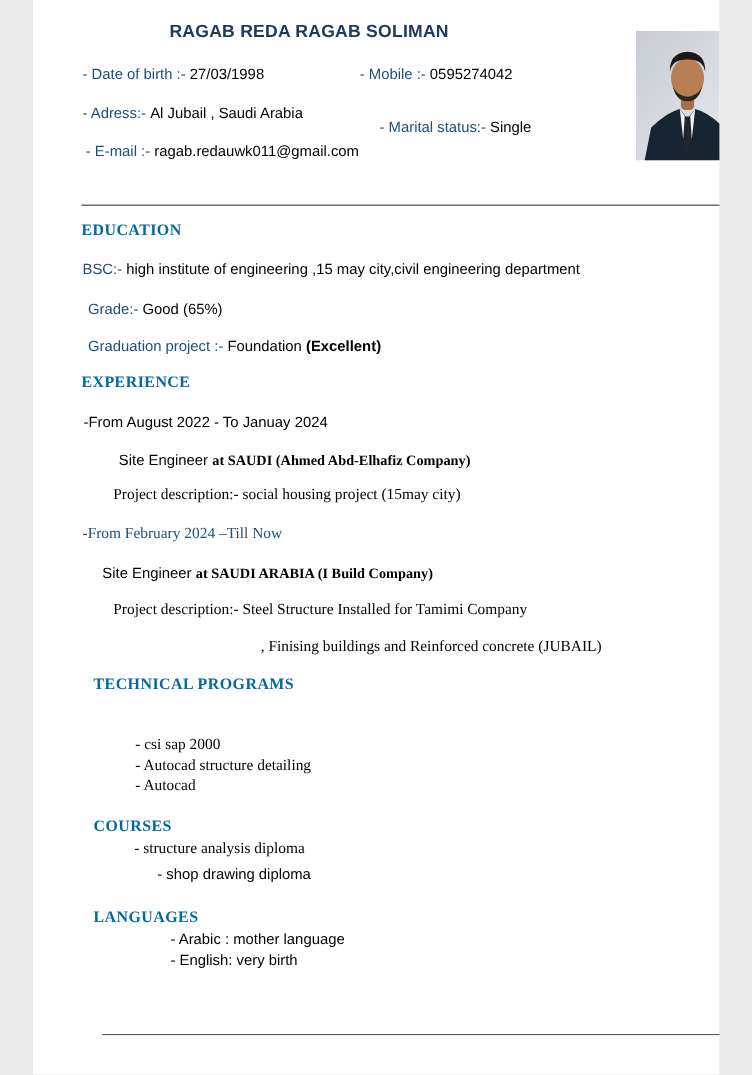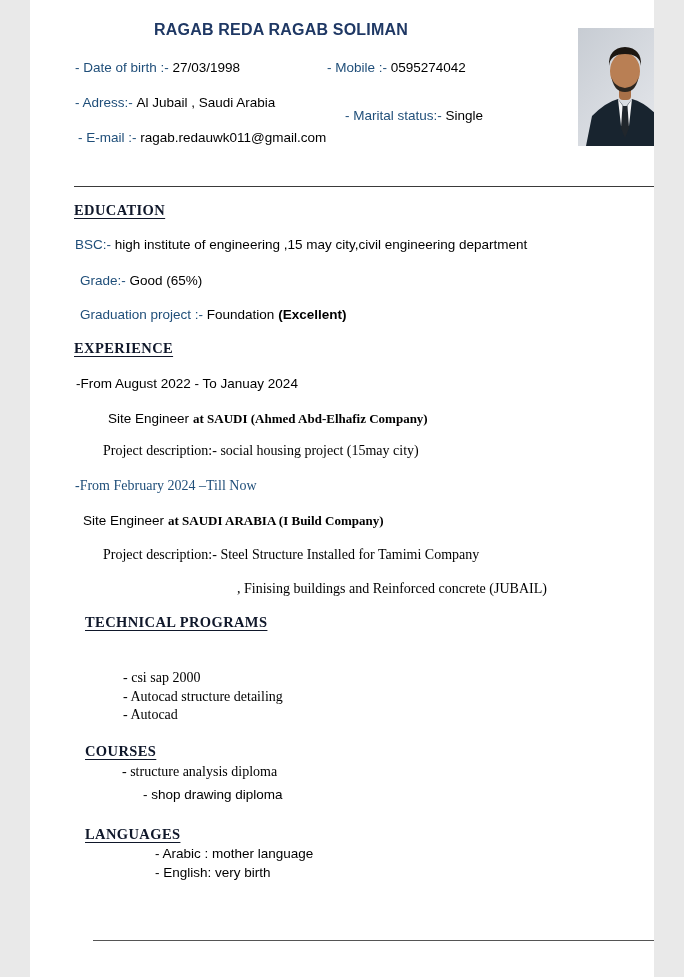--- a/index.html
+++ b/index.html
@@ -14,22 +14,22 @@
   }
   .line{position:absolute;white-space:nowrap;font-size:13.5px;line-height:1.2;}
   .title{
     font-size:16px;font-weight:bold;color:#1f3864;
     letter-spacing:0.2px;
   }
   .lbl{color:#1f4e79;}
   .val{color:#000;margin-left:0.28em;}
   .section{
     font-family:"Liberation Serif",serif;
-    font-weight:bold;font-size:14.5px;color:#0f172a;
-    text-decoration:underline;text-underline-offset:3px;
+    font-weight:bold;font-size:14.5px;color:#0369a1;
+    text-underline-offset:3px;
     letter-spacing:0.4px;
   }
   .serif{font-family:"Liberation Serif",serif;font-size:14px;}
   .serifbold{font-family:"Liberation Serif",serif;font-weight:bold;font-size:13px;margin-left:0.3em;}
   .blue-serif{font-family:"Liberation Serif",serif;color:#1f4e79;font-size:14px;}
   .bold{font-weight:bold;margin-left:0.28em;}
   .rule{position:absolute;height:0;border-top:1.2px solid #3a3a3a;}
   .photo{position:absolute;left:548px;top:28px;width:94px;height:118px;}
 </style>
 </head>
@@ -105,21 +105,21 @@
   <div class="line" style="left:46px;top:376px;">-From August 2022 - To Januay 2024</div>
 
   <div class="line" style="left:78px;top:411px;">
     <span>Site Engineer</span><span class="serifbold">at SAUDI (Ahmed Abd-Elhafiz Company)</span>
   </div>
 
   <div class="line serif" style="left:73px;top:443px;">Project description:- social housing project (15may city)</div>
 
   <div class="line blue-serif" style="left:45px;top:478px;">-From February 2024 –Till Now</div>
 
-  <div class="line" style="left:53px;top:513px;">
+  <div class="line" style="left:63px;top:513px;">
     <span>Site Engineer</span><span class="serifbold">at SAUDI ARABIA (I Build Company)</span>
   </div>
 
   <div class="line serif" style="left:73px;top:547px;">Project description:- Steel Structure Installed for Tamimi Company</div>
 
   <div class="line serif" style="left:207px;top:581px;">, Finising buildings and Reinforced concrete (JUBAIL)</div>
 
   <div class="line section" style="left:55px;top:614px;">TECHNICAL PROGRAMS</div>
 
   <div class="line serif" style="left:93px;top:670px;">- csi sap 2000</div>

